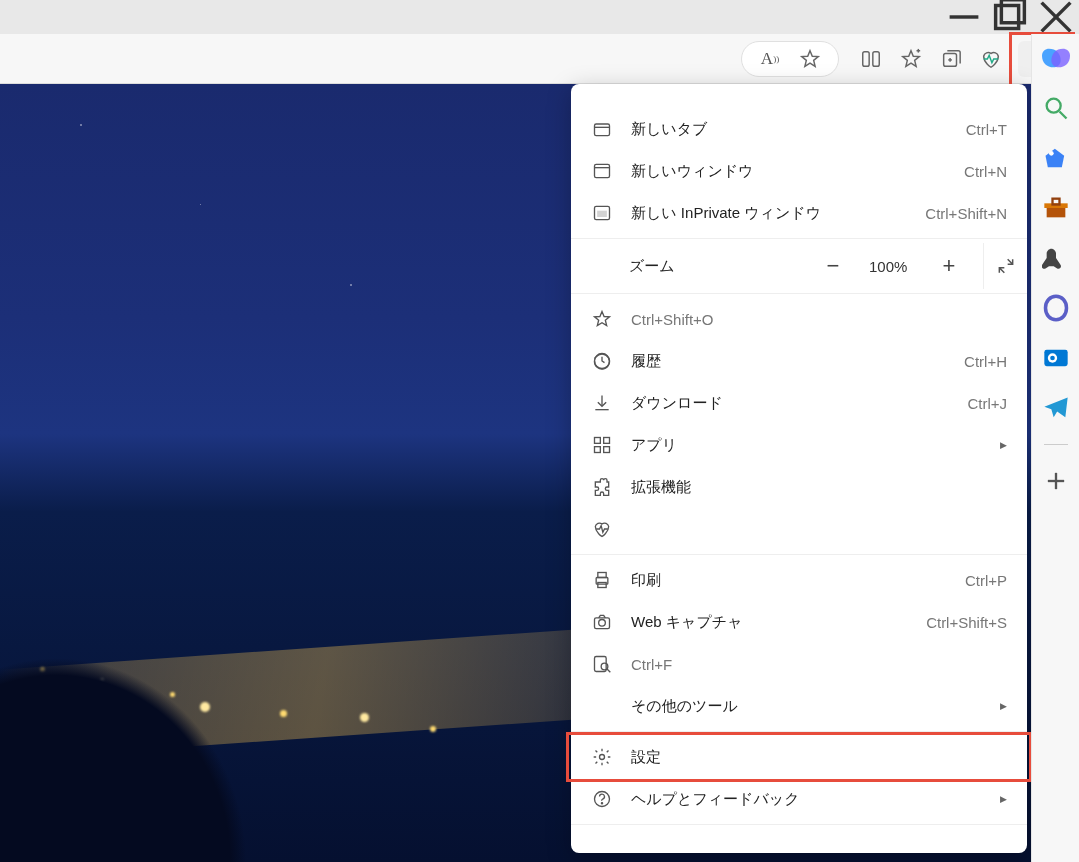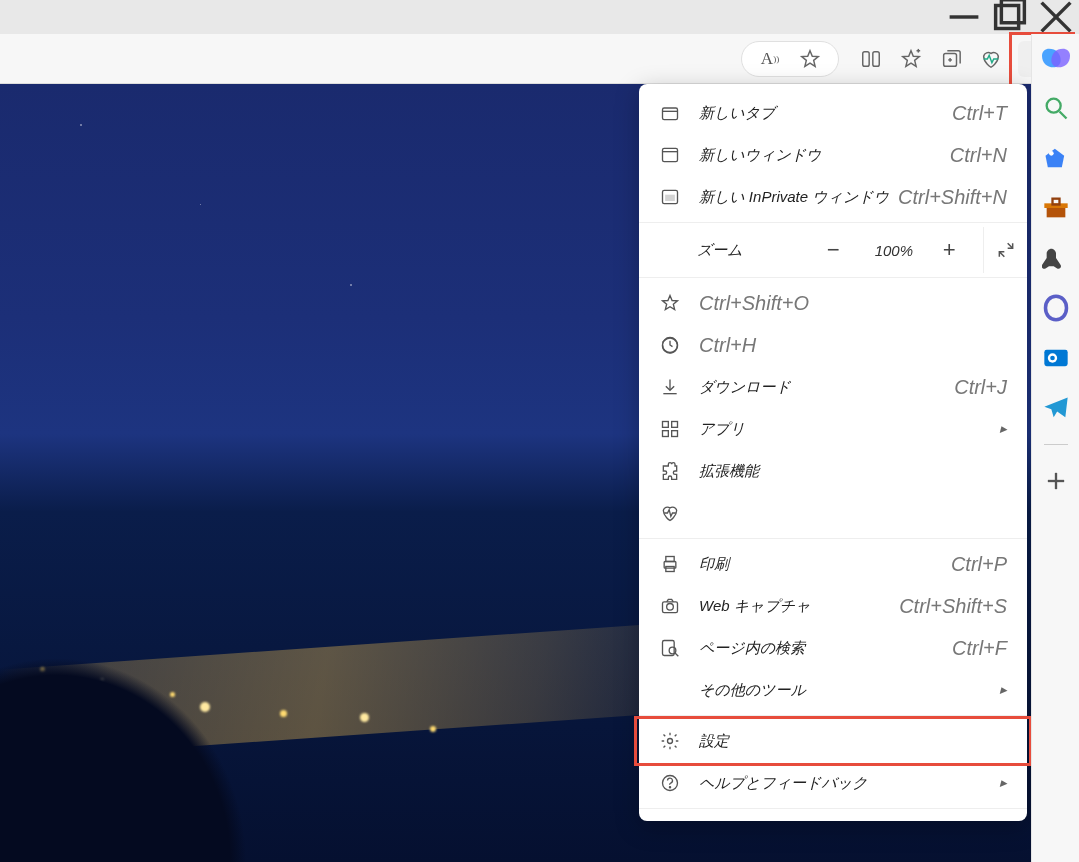--- a/index.html
+++ b/index.html
@@ -139,28 +139,27 @@
   }
   .sidebar .sbicon {
     width: 28px; height: 28px;
     display:flex; align-items:center; justify-content:center;
   }
   .sb-divider { width: 24px; height:1px; background:#ccc; }
   .menu {
     position: absolute;
     top: 84px;
     right: 52px;
-    width: 388px;
+    width: 456px;
     background: #ffffff;
     border-radius: 8px;
     box-shadow: 0 6px 24px rgba(0,0,0,.25);
-    padding: 8px 0;
+    padding: 24px 0;
     font-size: 15px;
     color: #222;
-    font-style: italic;
   }
   .menu-item {
     display: flex;
     align-items: center;
     height: 42px;
     padding: 0 20px;
     position: relative;
   }
   .menu-item.has-arrow::after {
     content: "▶";
@@ -171,39 +170,39 @@
   }
   .menu-icon {
     width: 22px; height:22px;
     margin-right: 18px;
     display:flex; align-items:center; justify-content:center;
     color:#555;
     flex-shrink: 0;
   }
   .menu-icon svg { width:20px; height:20px; }
   .menu-label { flex: 1; }
-  .menu-shortcut { color: #777; font-size: 20px; }
+  .menu-shortcut { color: #777; font-size: 15px; }
   .menu-sep { height: 1px; background: #eee; margin: 4px 0; }
   .zoom-row {
     display: flex;
     align-items: center;
     height: 46px;
     padding: 0 0 0 58px;
   }
   .zoom-row .zl { flex:1; }
   .zoom-ctrl {
     display:flex; align-items:center; gap: 18px;
     padding-right: 8px;
   }
   .zoom-btn {
     width: 36px; height:36px;
     display:flex; align-items:center; justify-content:center;
     font-size: 22px; color:#444;
   }
-  .zoom-val { font-size:15px; color:#333; min-width: 44px; text-align:right; }
+  .zoom-val { font-size:15px; color:#333; min-width: 44px; text-align:left; }
   .fs-btn {
     width:44px; height:46px;
     border-left:1px solid #eee;
     display:flex; align-items:center; justify-content:center;
     margin-left: 8px;
   }
   .settings-highlight {
     position: absolute;
     left: -5px; right: -5px;
     height: 50px;
@@ -367,20 +366,21 @@
   </div>
 
   <div class="menu-item">
     <span class="menu-icon">
         <svg viewBox="0 0 24 24" fill="none" stroke="currentColor" stroke-width="1.6">
           <circle cx="12" cy="12" r="9"></circle>
           <polyline points="12,7 12,12 15,14"></polyline>
           <path d="M3 12a9 9 0 1 0 2-5L3 9"></path>
         </svg>
       </span>
+    <span class="menu-label">履歴</span>
     <span class="menu-shortcut">Ctrl+H</span>
   </div>
 
   <div class="menu-item">
     <span class="menu-icon">
         <svg viewBox="0 0 24 24" fill="none" stroke="currentColor" stroke-width="1.6">
           <line x1="12" y1="3" x2="12" y2="15"></line>
           <polyline points="7,11 12,16 17,11"></polyline>
           <line x1="4" y1="20" x2="20" y2="20"></line>
         </svg>
@@ -446,21 +446,20 @@
   </div>
 
   <div class="menu-item">
     <span class="menu-icon">
         <svg viewBox="0 0 24 24" fill="none" stroke="currentColor" stroke-width="1.6">
           <rect x="3" y="3" width="14" height="18" rx="2"></rect>
           <circle cx="15" cy="15" r="4"></circle>
           <line x1="18" y1="18" x2="22" y2="22"></line>
         </svg>
       </span>
-    <span class="menu-label">ページ内の検索</span>
     <span class="menu-shortcut">Ctrl+F</span>
   </div>
 
   <div class="menu-item has-arrow">
     <span class="menu-icon"></span>
     <span class="menu-label">その他のツール</span>
   </div>
 
   <div class="menu-sep"></div>
 

